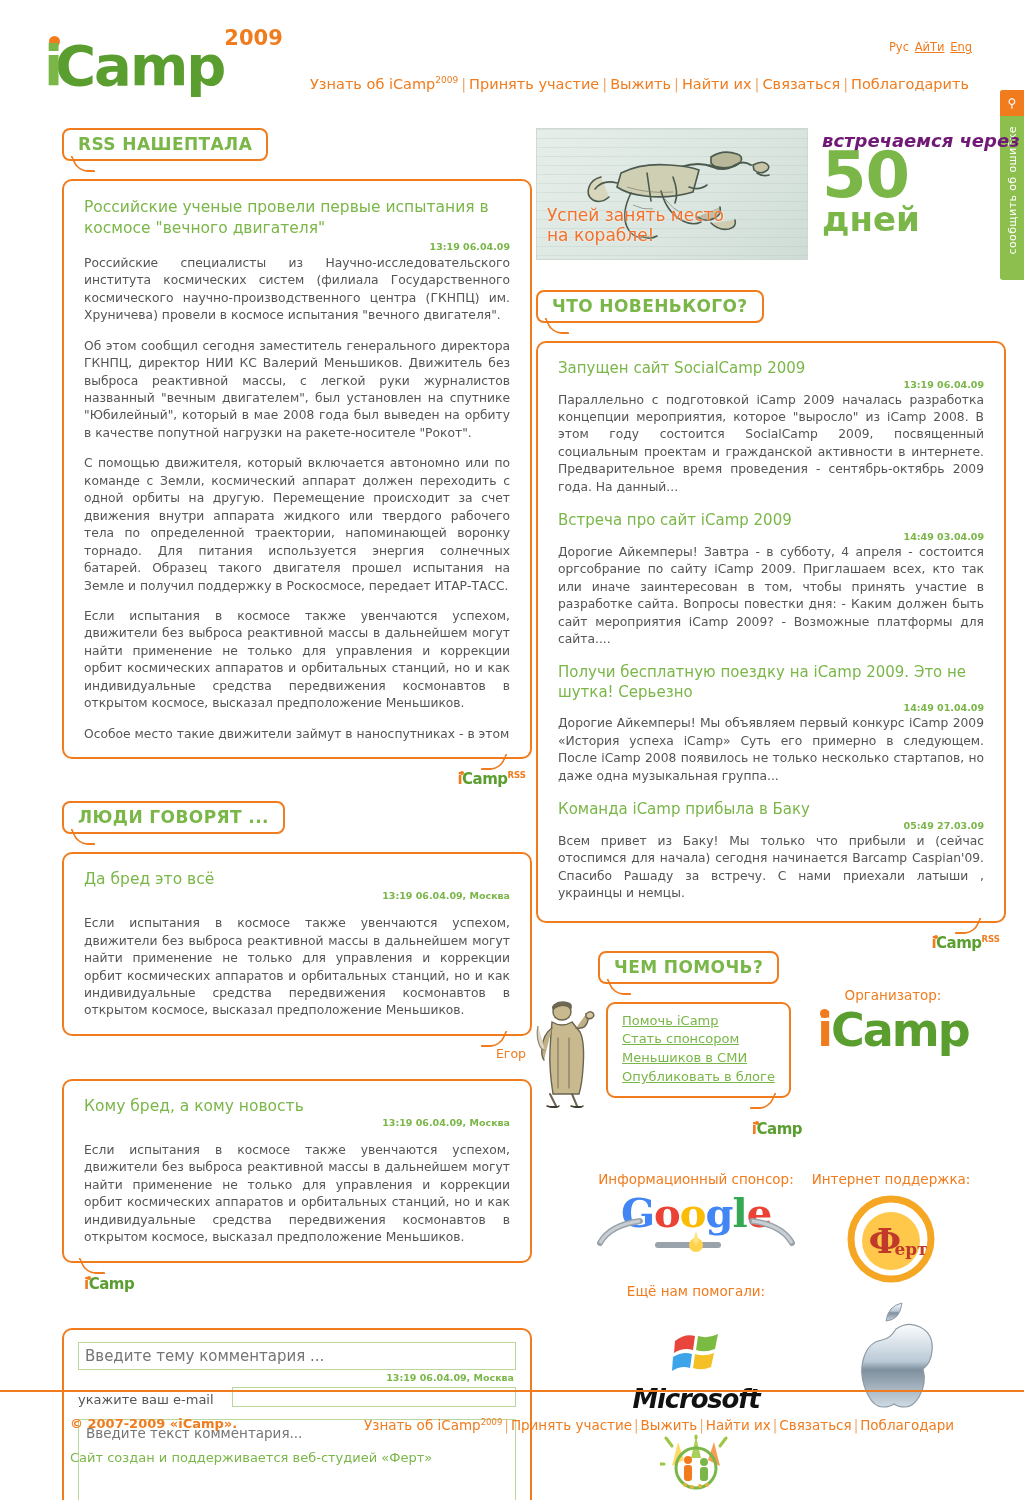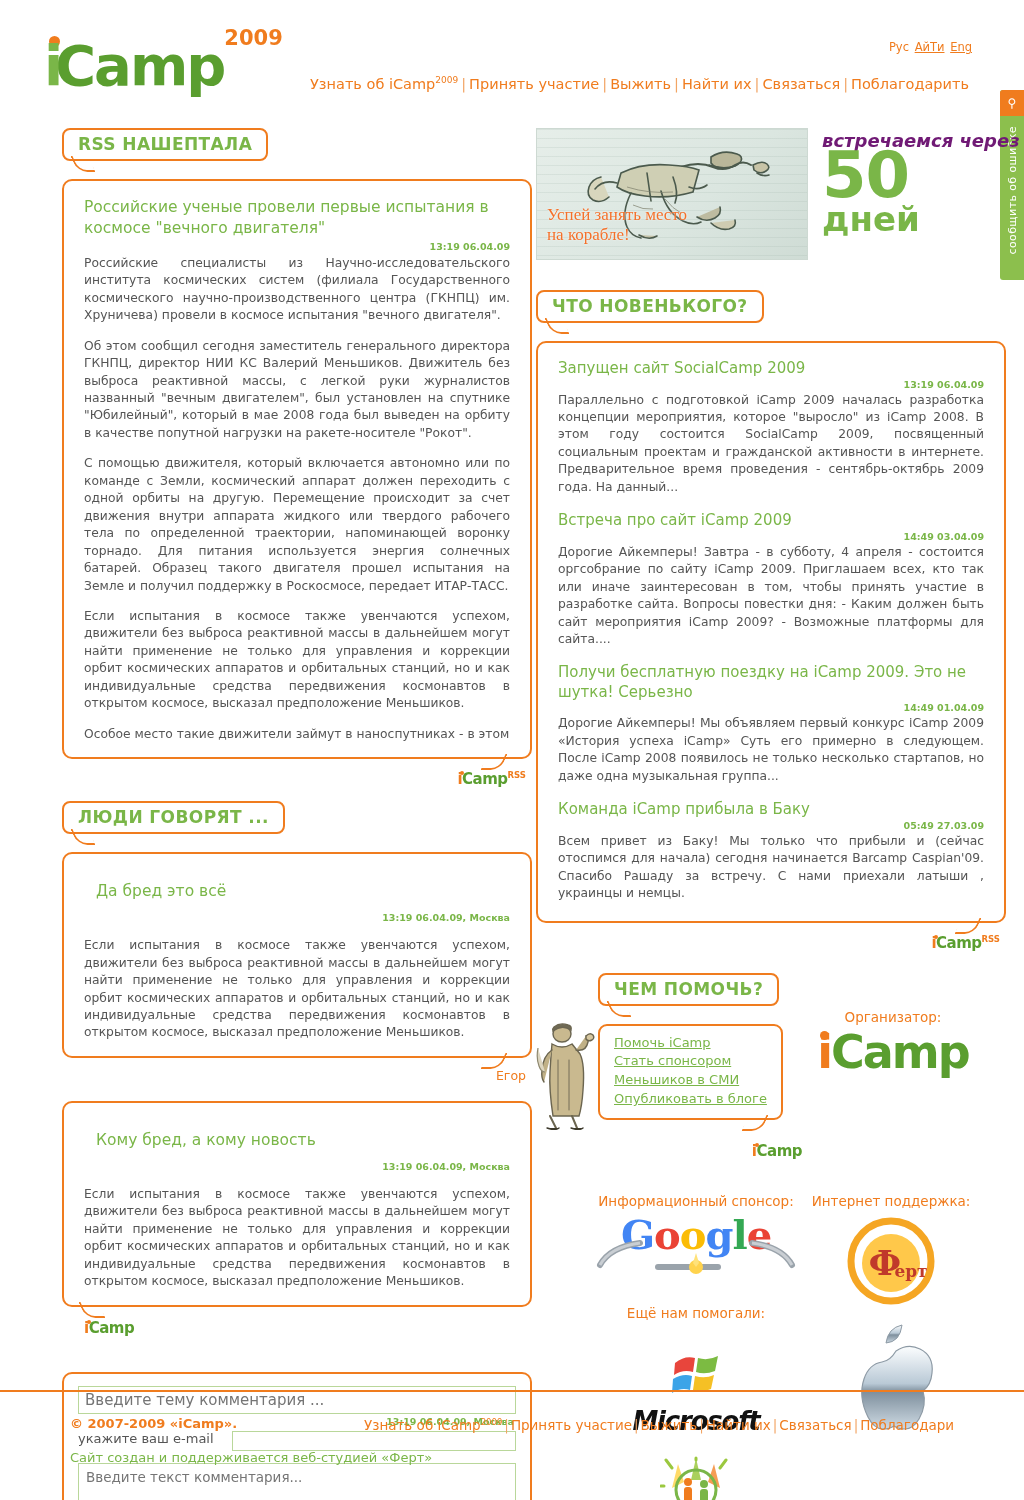--- a/index.html
+++ b/index.html
@@ -239,21 +239,20 @@
     gap: 14px;
   }
   .banner {
     width: 272px;
     height: 132px;
     position: relative;
     overflow: hidden;
     background: #dce7e0;
     border: 1px solid #cdd9d2;
     flex: none;
-    font-family: Liberation Serif, serif;
   }
   .banner .paper {
     position: absolute; inset: 0;
     background:
       repeating-linear-gradient(180deg, rgba(160,180,170,.20) 0 1px, rgba(0,0,0,0) 1px 9px),
       linear-gradient(135deg, #e6eee9 0%, #dbe6e0 60%, #cfdcd5 100%);
   }
   .banner .figure {
     position: absolute;
     left: 24px; top: 14px;
@@ -314,21 +313,21 @@
     line-height: 1.42;
     text-align: justify;
     color: #555;
   }
 
   
   .comment { margin-bottom: 8px; }
   .comment .c-title {
     color: #7ab648;
     font-size: 15.5px;
-    margin: 12px;
+    margin: 0;
     font-weight: normal;
   }
   .comment .c-meta {
     text-align: right;
     color: #7ab648;
     font-size: 9.5px;
     font-weight: bold;
     margin: 2px 0 14px;
   }
   .comment .c-body {
@@ -357,21 +356,21 @@
   }
   .fdate {
     text-align: right;
     color: #7ab648;
     font-size: 9.5px;
     font-weight: bold;
     margin: 2px 2px 4px 0;
   }
   .frow {
     display: flex;
-    align-items: flex-start;
+    align-items: flex-end;
     gap: 18px;
     margin-bottom: 12px;
   }
   .flabel { font-size: 13px; color: #555; white-space: nowrap; }
   .femail {
     flex: 1;
     border: 1px solid #b9d79a;
     height: 20px;
     padding: 2px 5px;
     font-family: inherit;
@@ -384,23 +383,23 @@
     border: 1px solid #b9d79a;
     padding: 5px 7px;
     font-family: inherit;
     font-size: 13.5px;
     color: #555;
     resize: none;
     outline: none;
   }
 
   
-  .help-wrap { position: relative; margin-top: 22px; }
+  .help-wrap { position: relative; }
   .help-head { margin-left: 62px; }
-  .help-row { display: flex; align-items: flex-start; gap: 0; }
+  .help-row { display: flex; align-items: flex-start; gap: 8px; }
   .oldman { width: 62px; height: 110px; flex: none; margin-top: -4px; }
   .help-links {
     position: relative;
     border: 2px solid #f07c1e;
     border-radius: 9px;
     padding: 8px 14px 9px;
     background: #fff;
   }
   .help-links::after {
     content: "";

